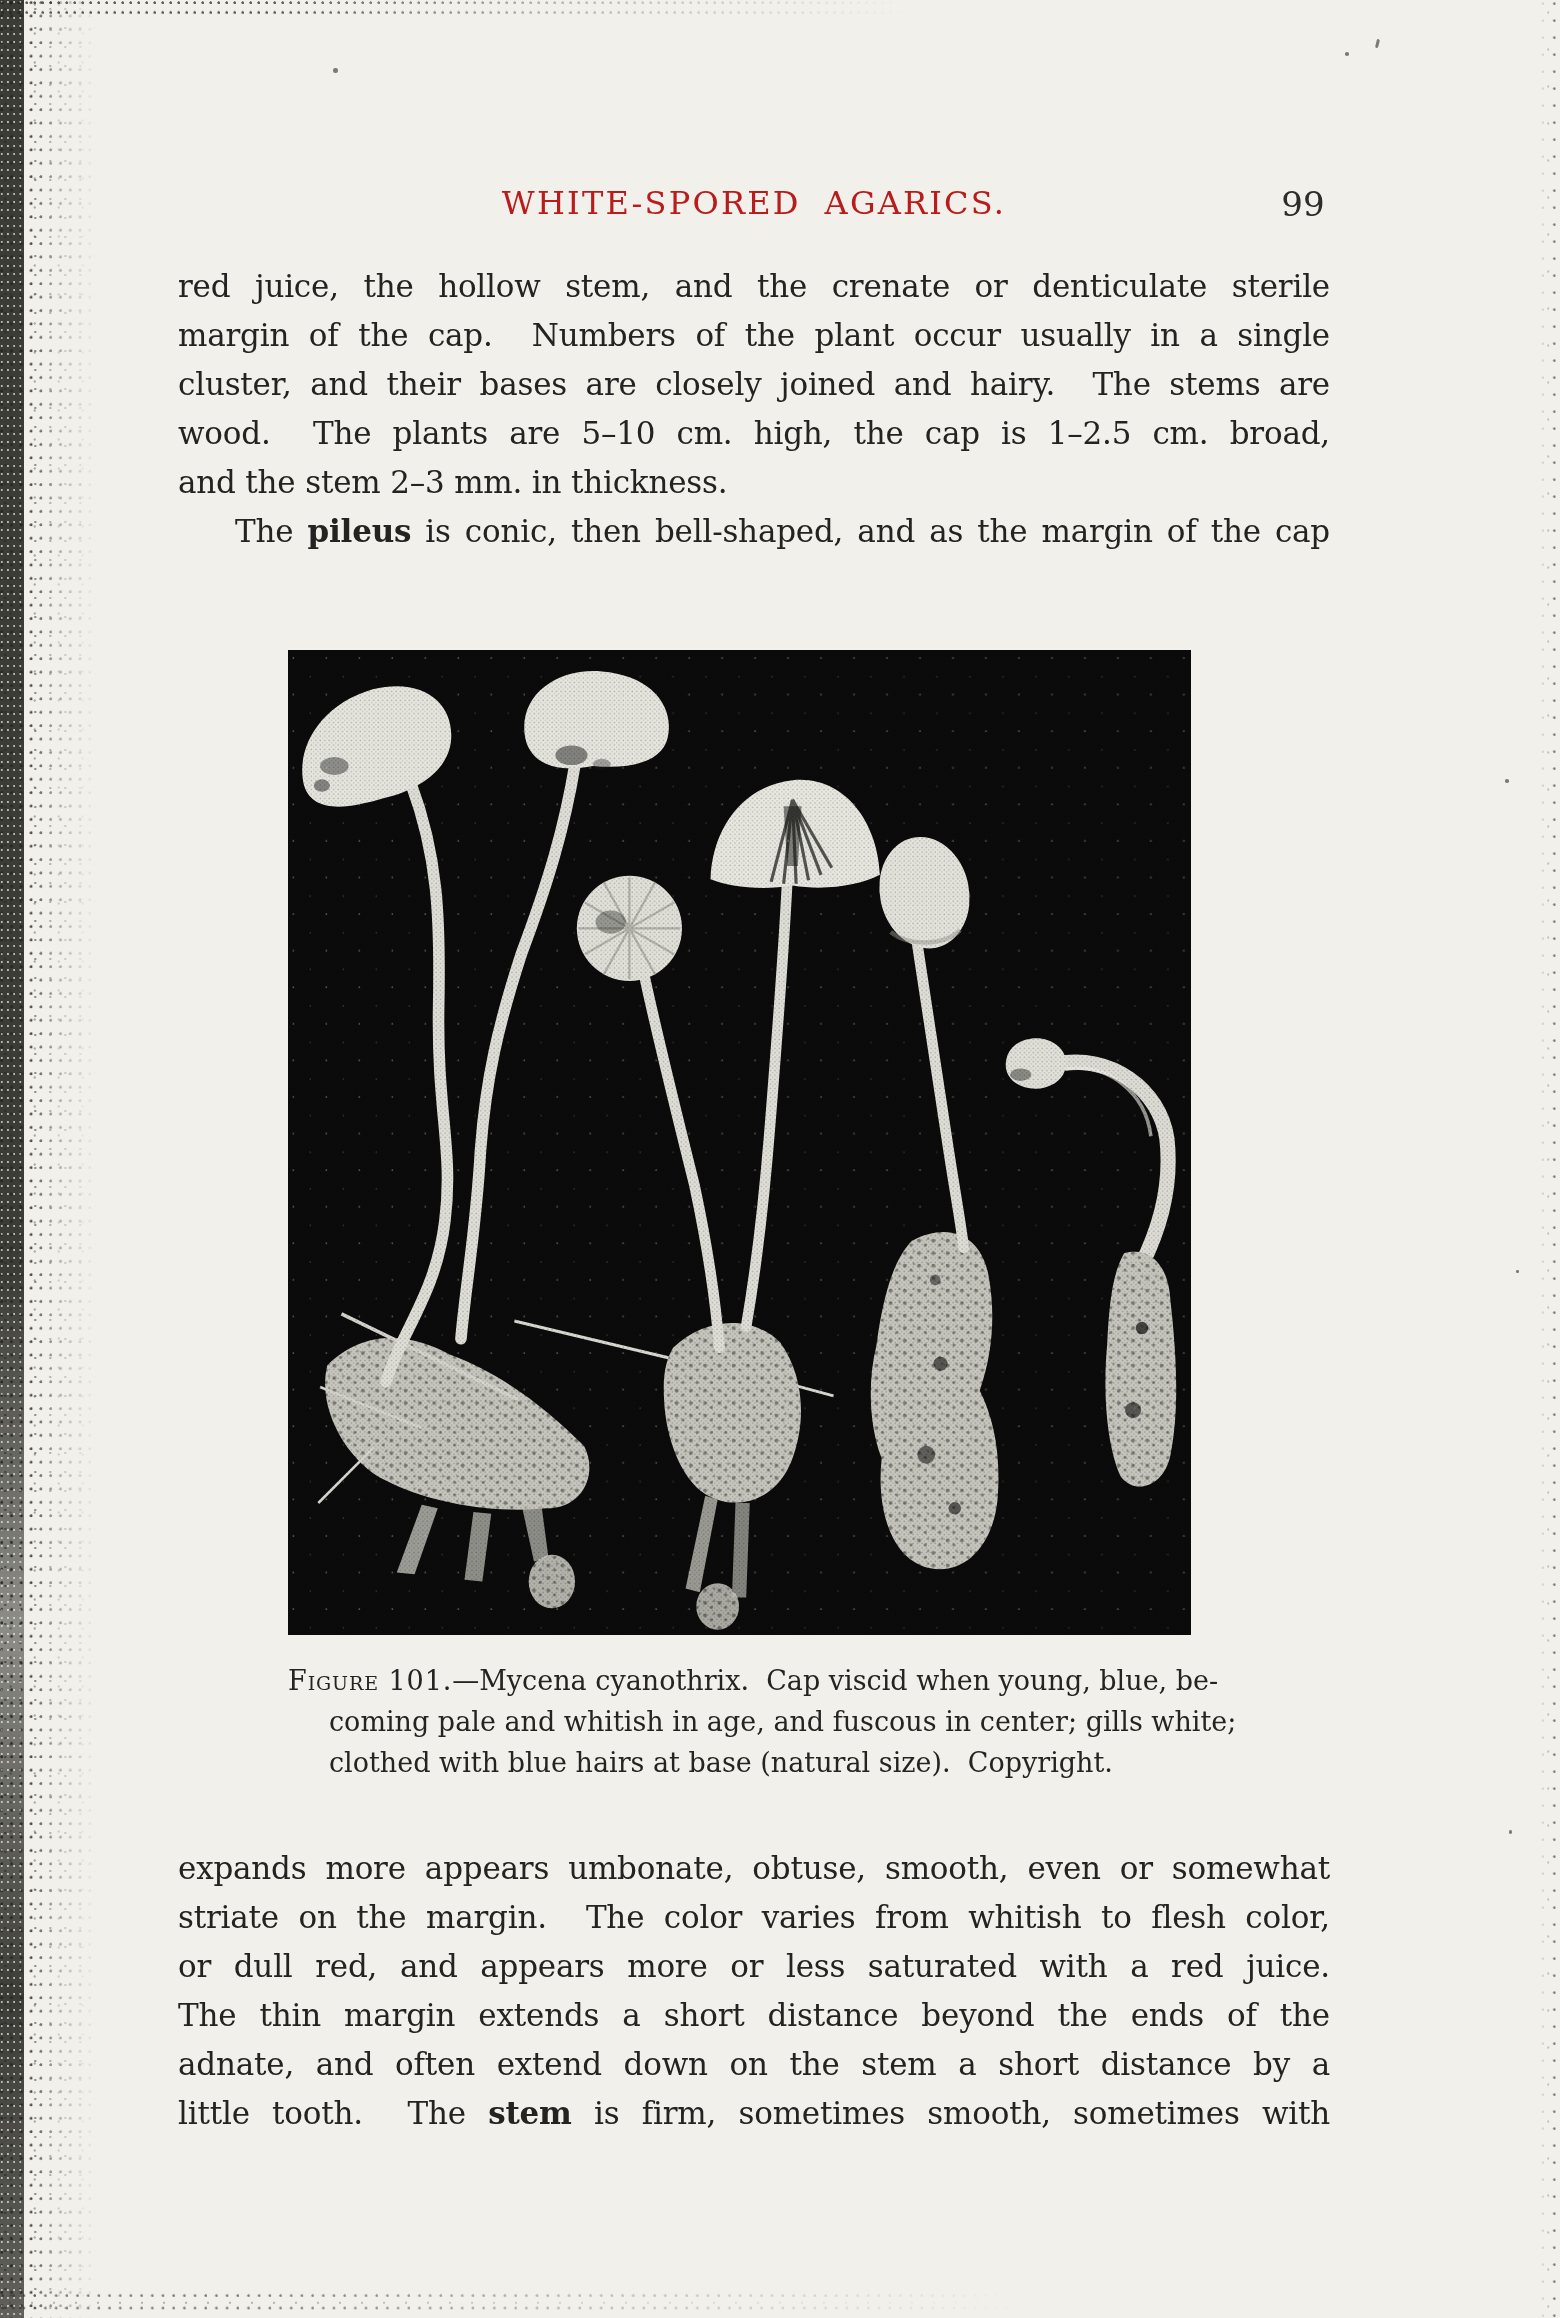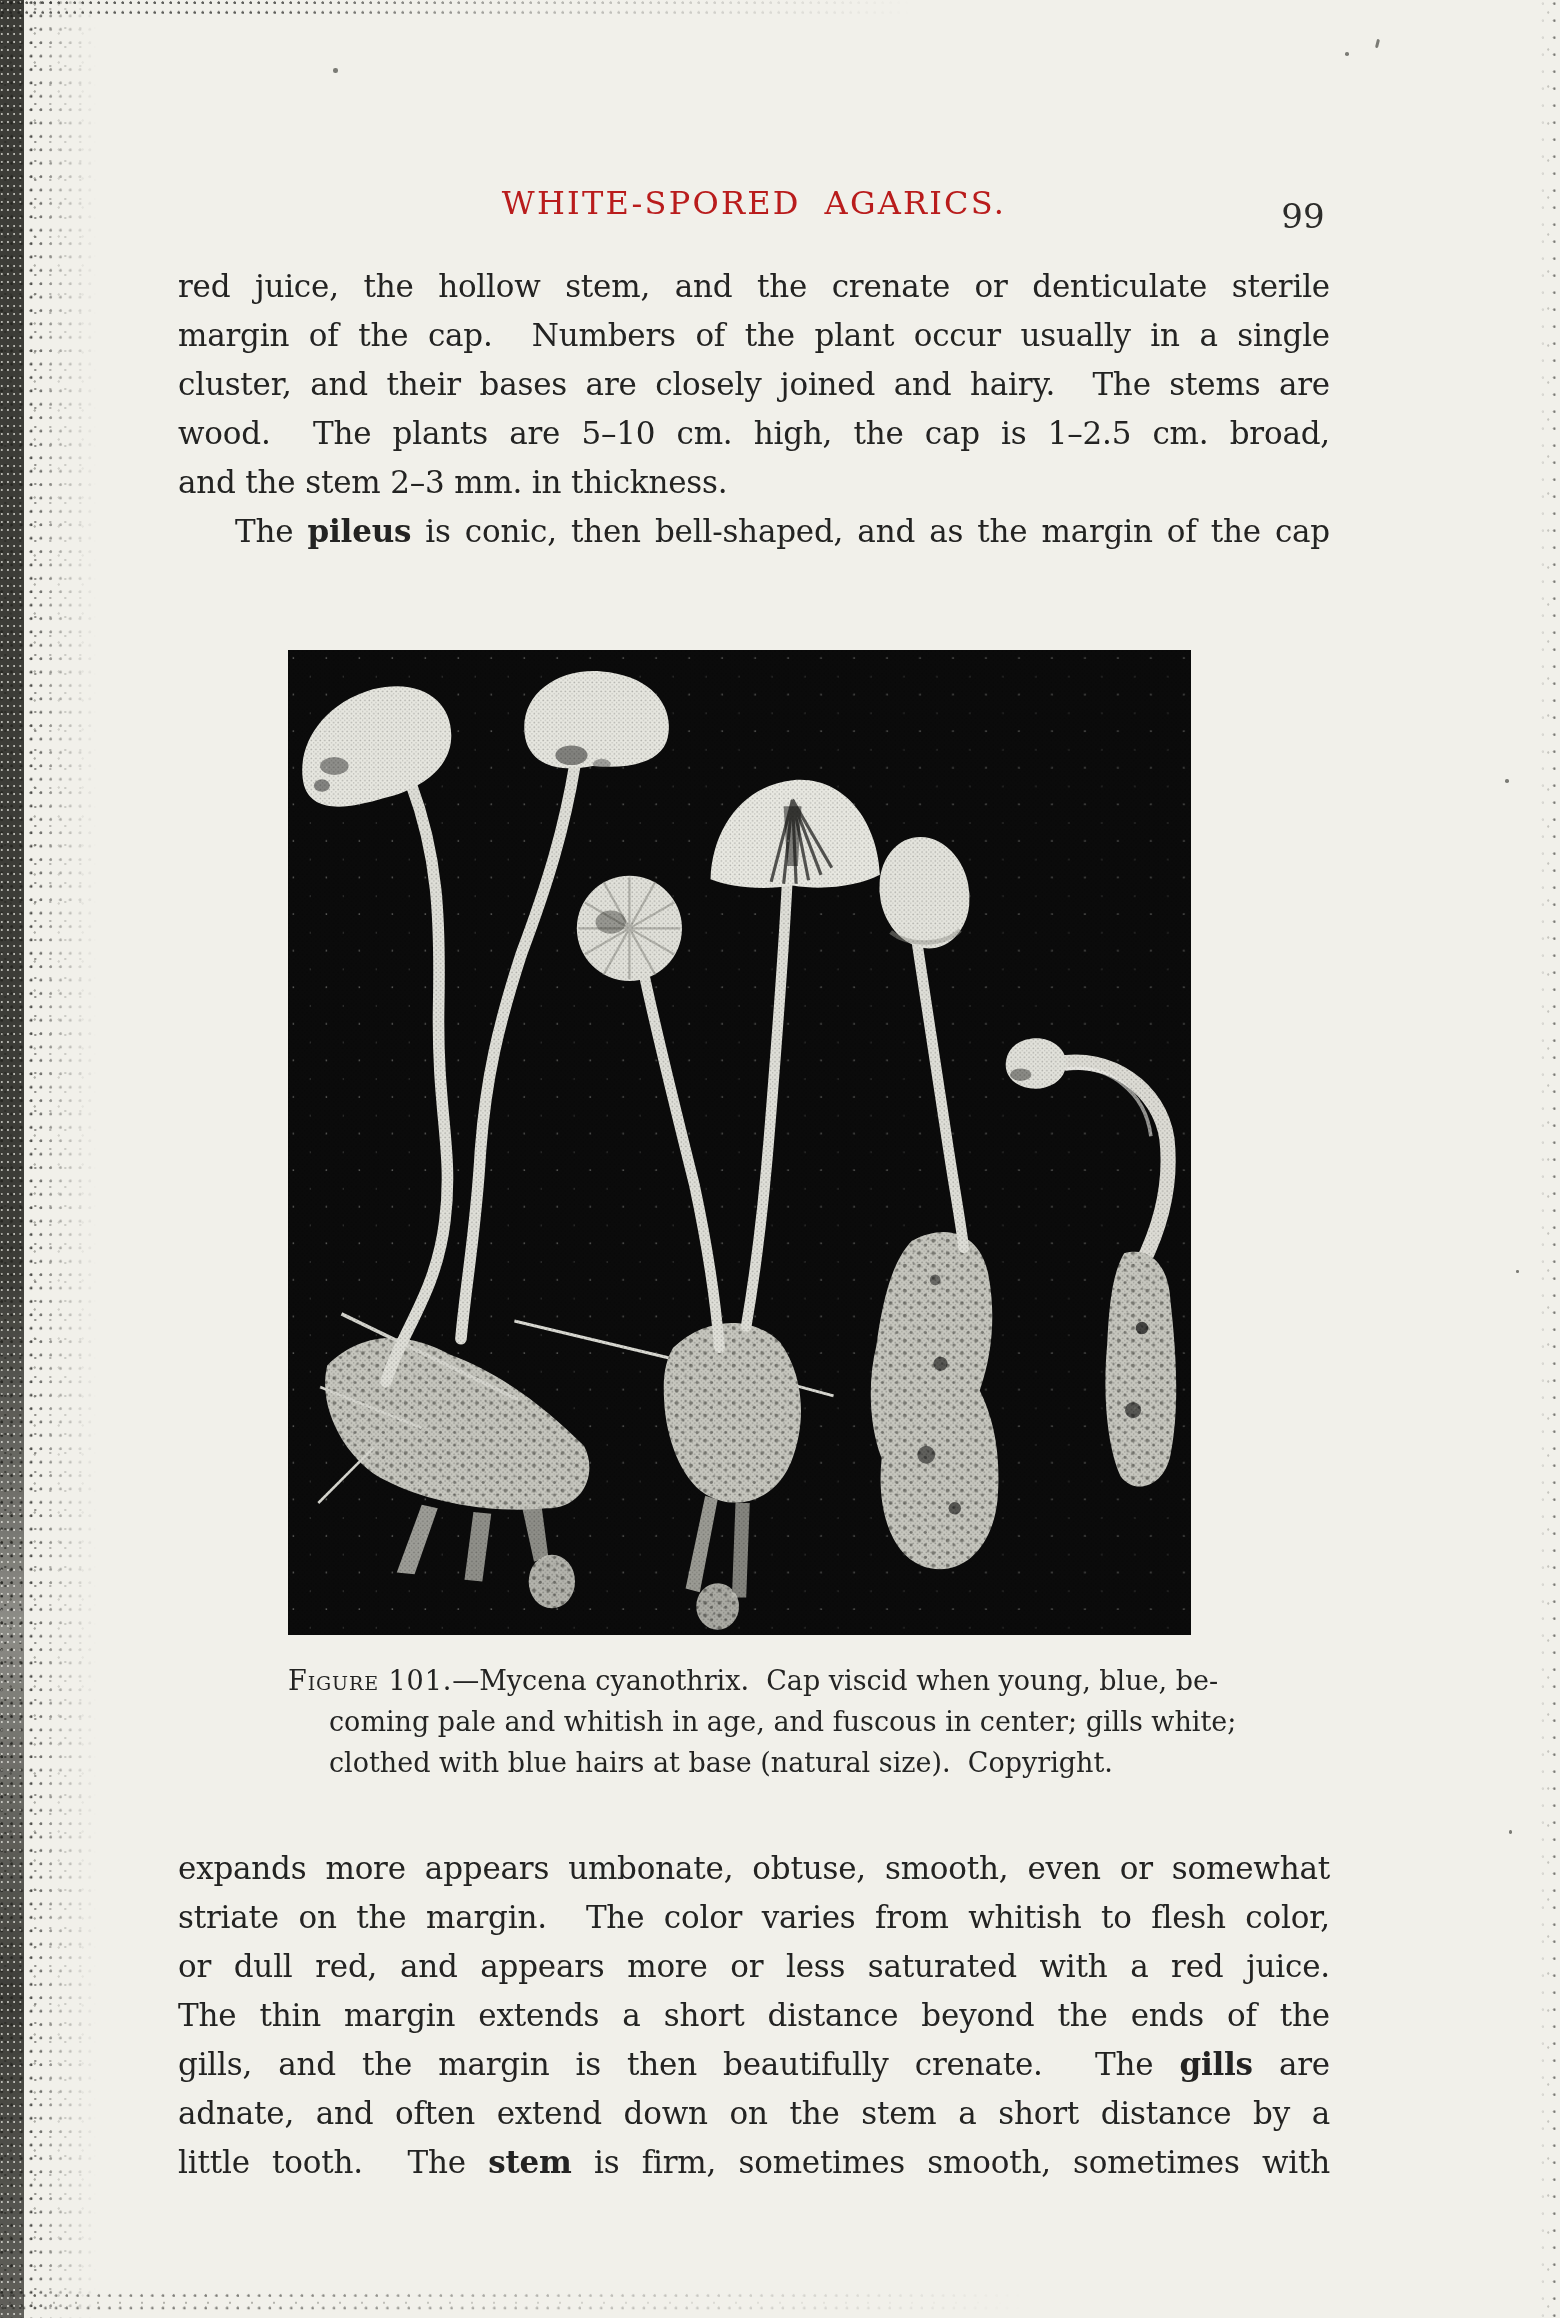--- a/index.html
+++ b/index.html
@@ -37,21 +37,21 @@
     background-image:radial-gradient(circle at 2.7px 3.6px, rgba(35,35,30,.55) 1.1px, transparent 1.6px),
       radial-gradient(circle at 9.8px 10.7px, rgba(60,60,54,.35) 0.9px, transparent 1.3px);
     background-size:10.7px 12.5px,22px 19.6px;
     -webkit-mask-image:linear-gradient(to right,#000 0 25%,rgba(0,0,0,.5) 55%,transparent 100%);
     mask-image:linear-gradient(to right,#000 0 25%,rgba(0,0,0,.5) 55%,transparent 100%);}
   .speck{position:absolute;background:#3c3c36;border-radius:50%;opacity:.65;pointer-events:none;}
 
   
   .header-row{position:absolute;left:178px;top:184px;width:1152px;height:45px;}
   .page-title{display:block;text-align:center;font-size:32px;letter-spacing:2.2px;word-spacing:11.6px;color:#b91c1c;}
-  .page-number{position:absolute;right:5.4px;top:12px;font-size:34px;color:#2c2c2a;}
+  .page-number{position:absolute;right:5.4px;top:0;font-size:34px;color:#2c2c2a;}
 
   .para{position:absolute;font-size:31px;letter-spacing:-0.2px;line-height:49px;color:#232322;}
   #para1{left:178px;top:262px;width:1152px;}
   #para2{left:178px;top:1844px;width:1152px;}
   .line{white-space:nowrap;text-align:justify;text-align-last:justify;text-justify:inter-word;}
   .line.no-just{text-align:left;text-align-last:auto;}
   .line.indent{padding-left:57px;}
   .b{font-weight:bold;}
   .sc{font-variant:small-caps;letter-spacing:0.9px;}
 
@@ -212,19 +212,18 @@
       <div class="line no-just"><span class="sc">Figure 101.</span><span>—Mycena cyanothrix.&nbsp; Cap viscid when young, blue, be-</span></div>
       <div class="line hang no-just"><span>coming pale and whitish in age, and fuscous in center; gills white;</span></div>
       <div class="line hang no-just"><span>clothed with blue hairs at base (natural size).&nbsp; Copyright.</span></div>
     </div>
 
   <div class="para" id="para2">
       <div class="line"><span>expands more appears umbonate, obtuse, smooth, even or somewhat</span></div>
       <div class="line"><span>striate on the margin.&nbsp; The color varies from whitish to flesh color,</span></div>
       <div class="line"><span>or dull red, and appears more or less saturated with a red juice.</span></div>
       <div class="line"><span>The thin margin extends a short distance beyond the ends of the</span></div>
-      <div class="line"><span>gills, and the margin is then beautifully crenate.&nbsp; The </span><span class="b">gills</span><span> are</span></div>
       <div class="line"><span>adnate, and often extend down on the stem a short distance by a</span></div>
       <div class="line"><span>little tooth.&nbsp; The </span><span class="b">stem</span><span> is firm, sometimes smooth, sometimes with</span></div>
     </div>
 
 </div>
 
 
 </body></html>

